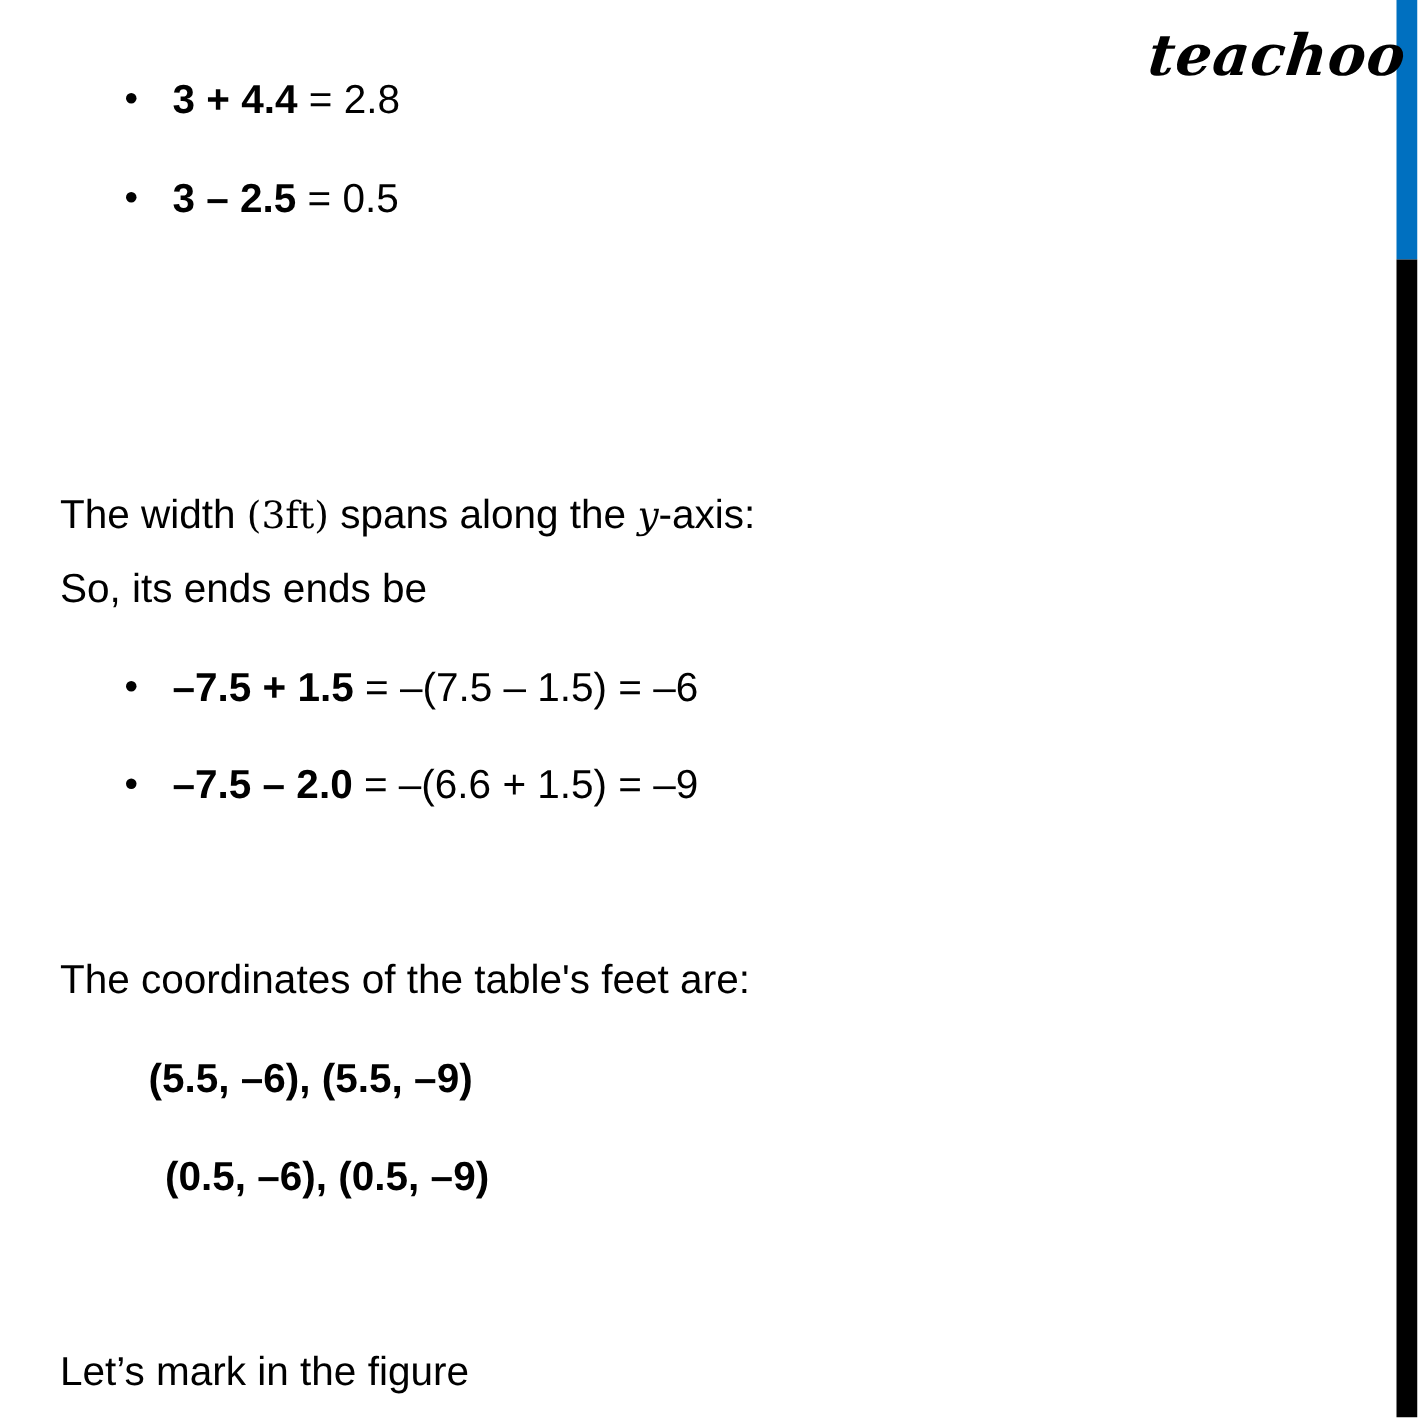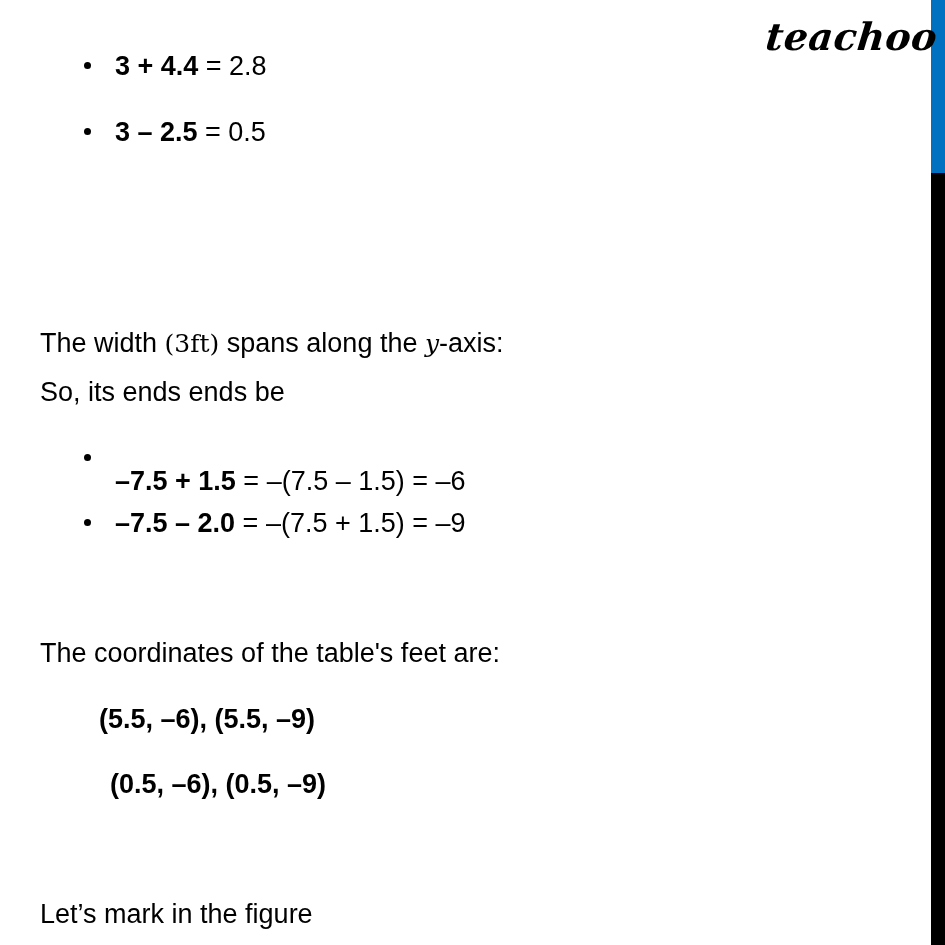--- a/index.html
+++ b/index.html
@@ -85,26 +85,26 @@
   <span class="b">3 – 2.5</span><span> = 0.5</span>
 </div>
 
 <div class="line" style="left:40px; top:311px;margin-top:16px;">
   <span>The width </span><span class="math">(3ft)</span><span> spans along the </span><span class="math-it">y</span><span>-axis:</span>
 </div>
 
 <div class="line" style="left:40px; top:376px;">So, its ends ends be</div>
 
 <div class="bullet-dot" style="left:84px; top:454px;"></div>
-<div class="line" style="left:115px; top:442px;margin-top:23px;">
+<div class="line" style="left:115px; top:442px;">
   <span class="b">–7.5 + 1.5</span><span> = –(7.5 – 1.5) = –6</span>
 </div>
 
 <div class="bullet-dot" style="left:84px; top:519px;"></div>
 <div class="line" style="left:115px; top:507px;">
-  <span class="b">–7.5 – 2.0</span><span> = –(7.5 + 1.5) = –9</span>
+  <span class="b">–7.5 – 2.0</span><span> = –(6.6 + 1.5) = –9</span>
 </div>
 
 <div class="line" style="left:40px; top:637px;text-align:right;">The coordinates of the table's feet are:</div>
 <div class="line b" style="left:99px; top:703px;">(5.5, –6), (5.5, –9)</div>
 <div class="line b" style="left:110px; top:768px;">(0.5, –6), (0.5, –9)</div>
 
 <div class="line" style="left:40px; top:898px;text-align:right;">Let’s mark in the figure</div>
 
 </body></html>

